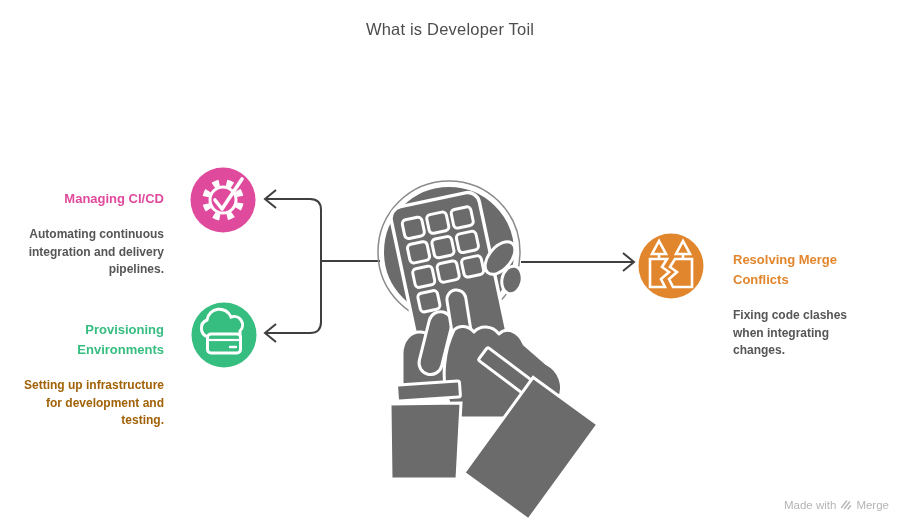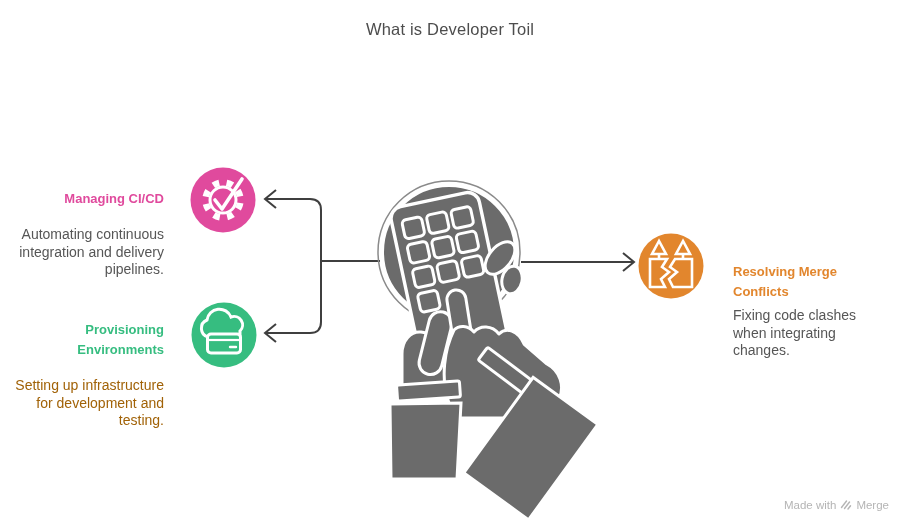--- a/index.html
+++ b/index.html
@@ -10,21 +10,21 @@
   .abs { position:absolute; }
   .title {
     left:0; right:0; top:20px; text-align:center;
     font-size:16.5px; font-weight:400; letter-spacing:0.2px;
   }
   .heading {
     font-size:13px; font-weight:700; line-height:20px;
     white-space:pre-line;
   }
   .desc {
-    font-size:14px; font-weight:400; line-height:17.5px;
+    font-size:12px; font-weight:700; line-height:17.5px;
     white-space:pre-line;
   }
   .right-col { text-align:right; }
   .left-col  { text-align:left; }
   .watermark {
     right:11px; top:499px; display:flex; align-items:flex-start; gap:4px;
     font-size:11.5px;
   }
   svg.scene { position:absolute; left:0; top:0; }
 </style>
@@ -126,21 +126,21 @@
   <div class="abs desc right-col" style="right: 736px; top: 226px; color: rgb(86, 86, 86);">Automating continuous
 integration and delivery
 pipelines.</div>
 
   <div class="abs heading right-col" style="right: 736px; top: 320px; color: rgb(54, 189, 128); text-align: right;">Provisioning
 Environments</div>
   <div class="abs desc right-col" style="right: 736px; top: 377px; color: #a16207;">Setting up infrastructure
 for development and
 testing.</div>
 
-  <div class="abs heading left-col" style="left: 733px; top: 262px; color: rgb(226, 134, 45);">Resolving Merge
+  <div class="abs heading left-col" style="left: 733px; top: 250px; color: rgb(226, 134, 45);">Resolving Merge
 Conflicts</div>
   <div class="abs desc left-col" style="left: 733px; top: 307px; color: rgb(86, 86, 86);">Fixing code clashes
 when integrating
 changes.</div>
 
   <div class="abs watermark" style="color: rgb(181, 181, 181);">
     <span>Made with</span>
     <svg width="12" height="12" viewBox="0 0 12 12">
       <g fill="none" stroke="#B5B5B5" stroke-width="1.4" stroke-linecap="round">
         <path d="M 1.5 8.5 L 6.5 2"></path>

